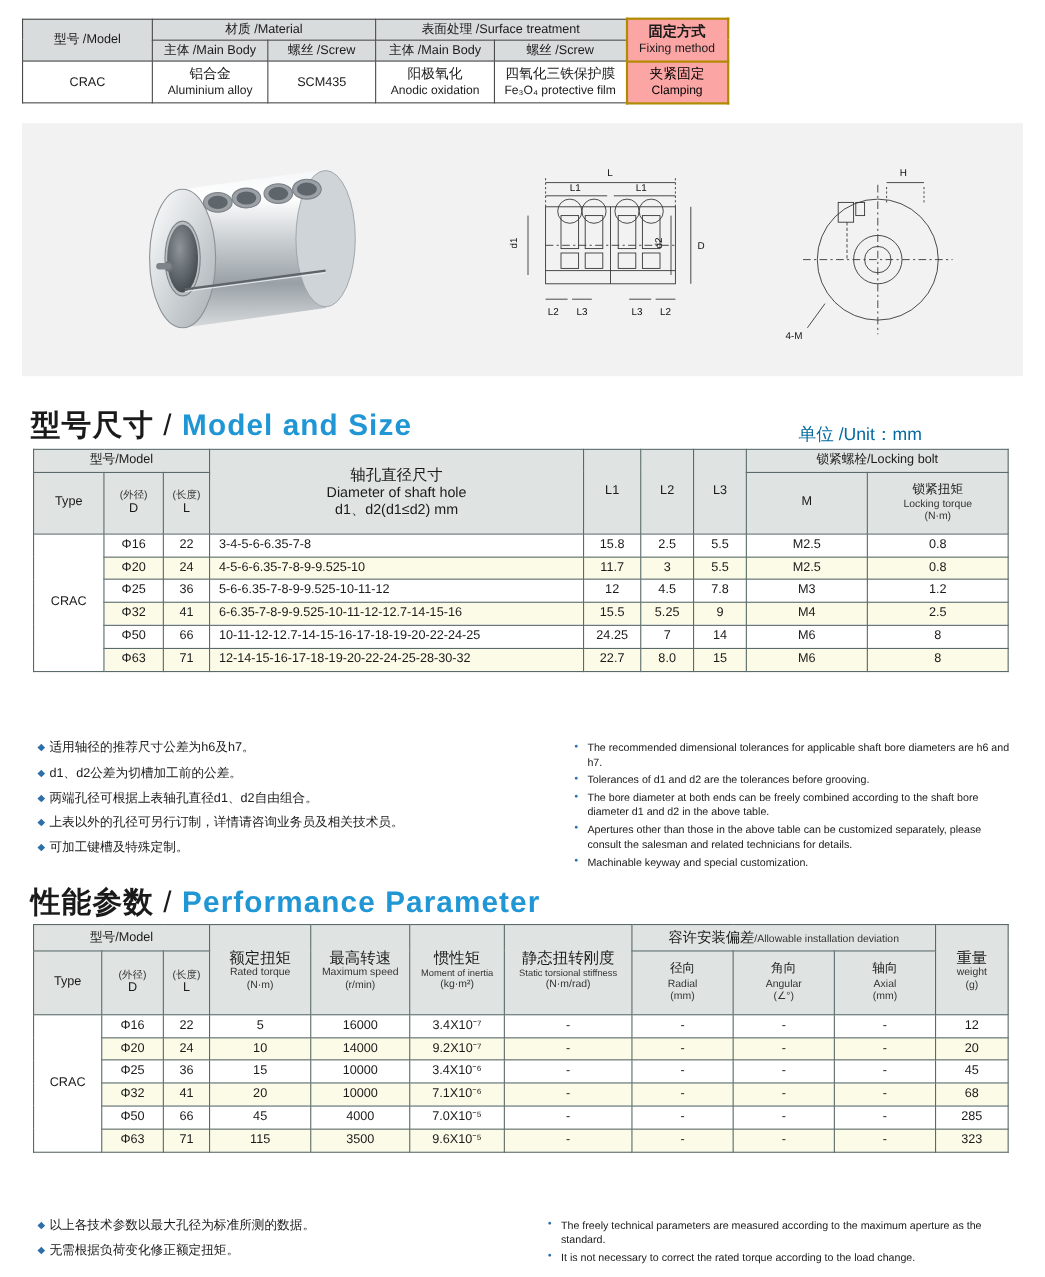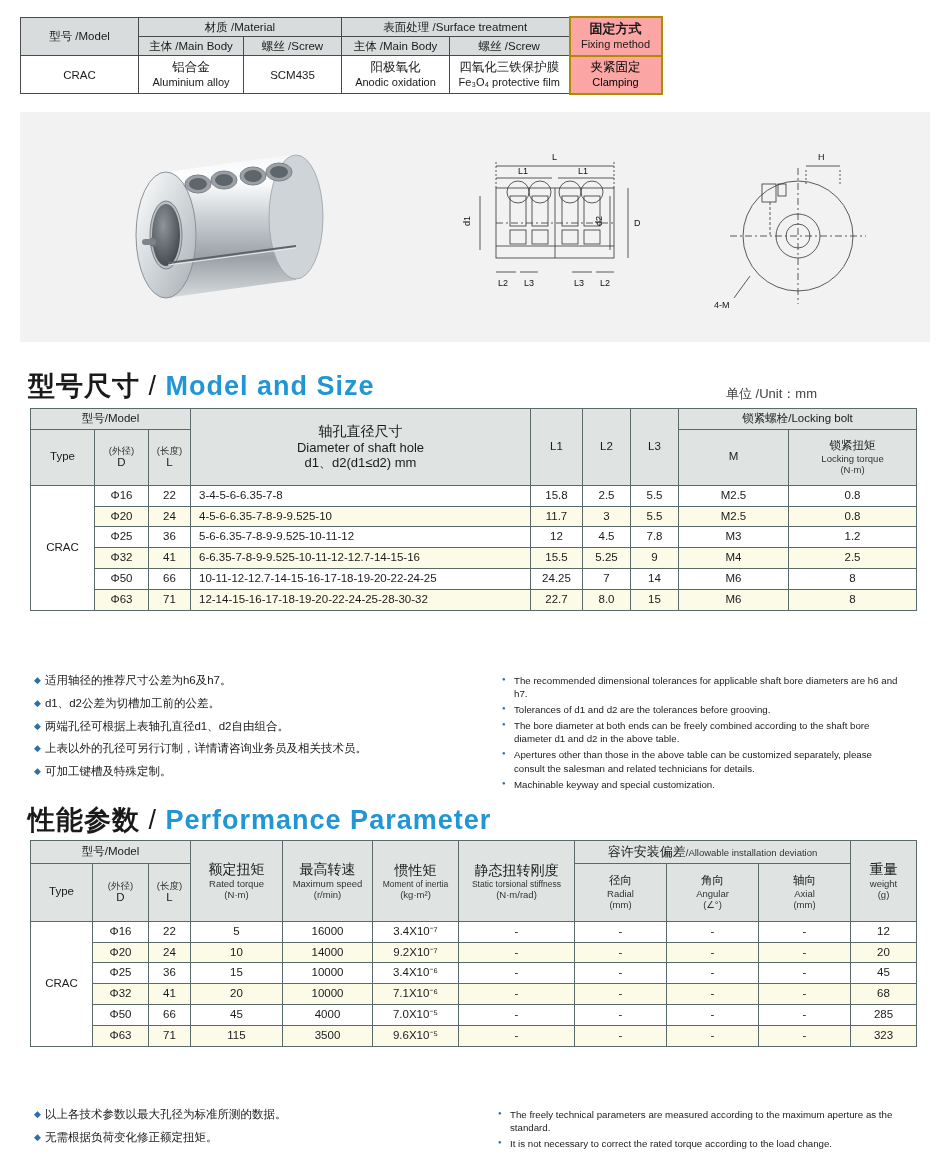--- a/index.html
+++ b/index.html
@@ -34,21 +34,21 @@
   
   .img-band {
     position:absolute; left:20px; top:112px; width:910px; height:230px;
     background:#f2f2f2;
   }
   
   .sec-title { position:absolute; font-size:27px; font-weight:bold; letter-spacing:1px; }
   .sec-title .cnpart { color:#1a1a1a; }
   .sec-title .slash { color:#1a1a1a; font-weight:normal; }
   .sec-title .enpart { color:#2196d4; }
-  .unit-note { position:absolute; font-size:13px; color:#404040; }
+  .unit-note { position:absolute; font-size:16px; color:#0369a1; }
   
   table.data {
     border-collapse: collapse;
     width: 886px;
     table-layout: fixed;
   }
   table.data td, table.data th {
     border: 1px solid #5a6a6a;
     text-align:center;
     vertical-align: middle;
@@ -357,21 +357,21 @@
 
 <div class="notes" style="left:34px; top:672px; width:430px;">
   <ul class="plain">
     <li><span class="bullet">◆</span><span>适用轴径的推荐尺寸公差为h6及h7。</span></li>
     <li><span class="bullet">◆</span><span>d1、d2公差为切槽加工前的公差。</span></li>
     <li><span class="bullet">◆</span><span>两端孔径可根据上表轴孔直径d1、d2自由组合。</span></li>
     <li><span class="bullet">◆</span><span>上表以外的孔径可另行订制，详情请咨询业务员及相关技术员。</span></li>
     <li><span class="bullet">◆</span><span>可加工键槽及特殊定制。</span></li>
   </ul>
 </div>
-<div class="notes notes-en" style="left:502px; top:674px; width:400px;">
+<div class="notes notes-en" style="left:522px; top:674px; width:400px;">
   <ul class="en-list">
     <li>The recommended dimensional tolerances for applicable shaft bore diameters are h6 and h7.</li>
     <li>Tolerances of d1 and d2 are the tolerances before grooving.</li>
     <li>The bore diameter at both ends can be freely combined according to the shaft bore diameter d1 and d2 in the above table.</li>
     <li>Apertures other than those in the above table can be customized separately, please consult the salesman and related technicians for details.</li>
     <li>Machinable keyway and special customization.</li>
   </ul>
 </div>
 
 <div class="sec-title" style="left:28px; top:802px;">

